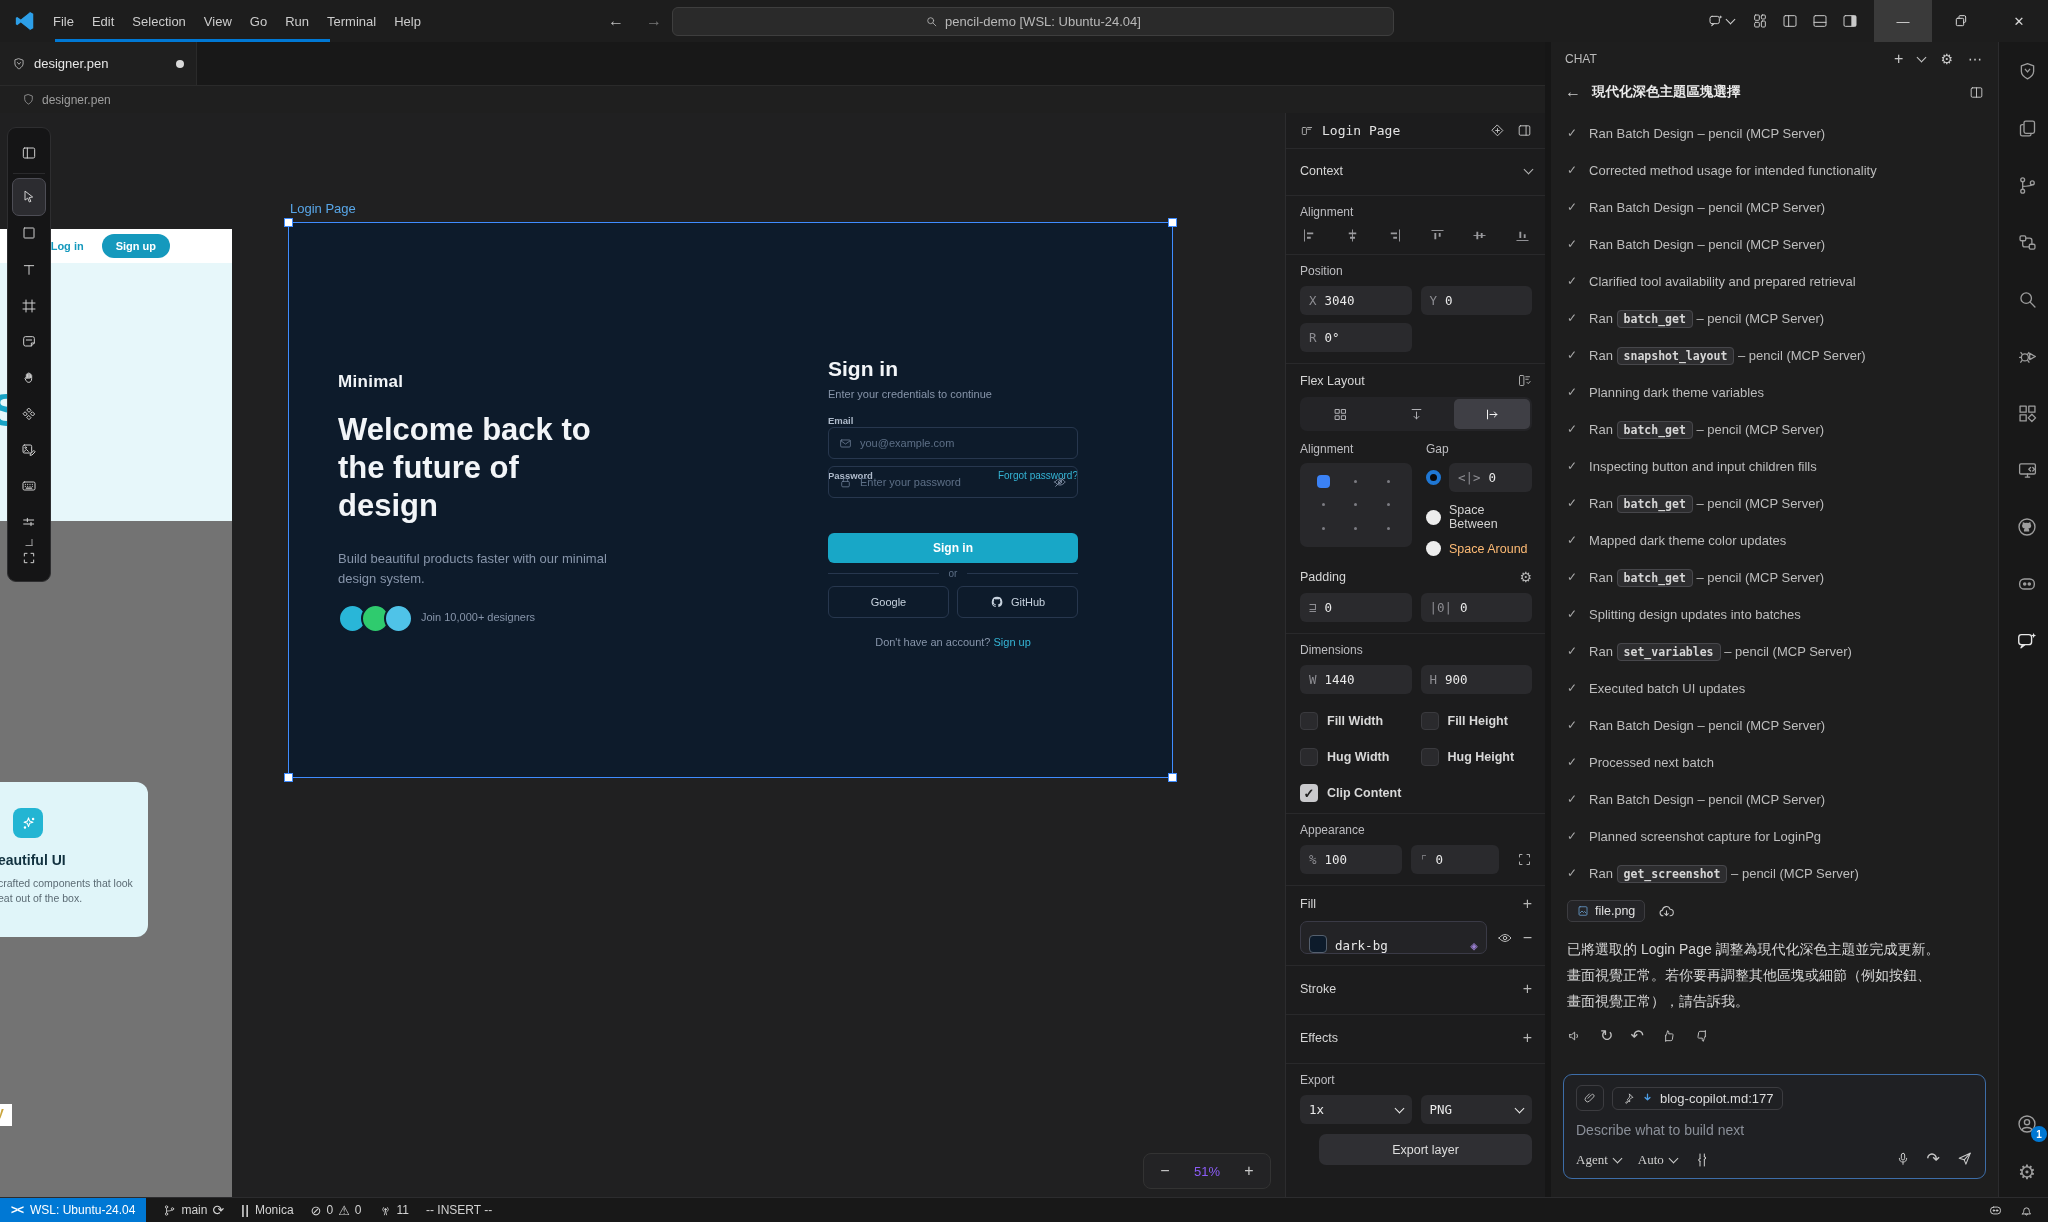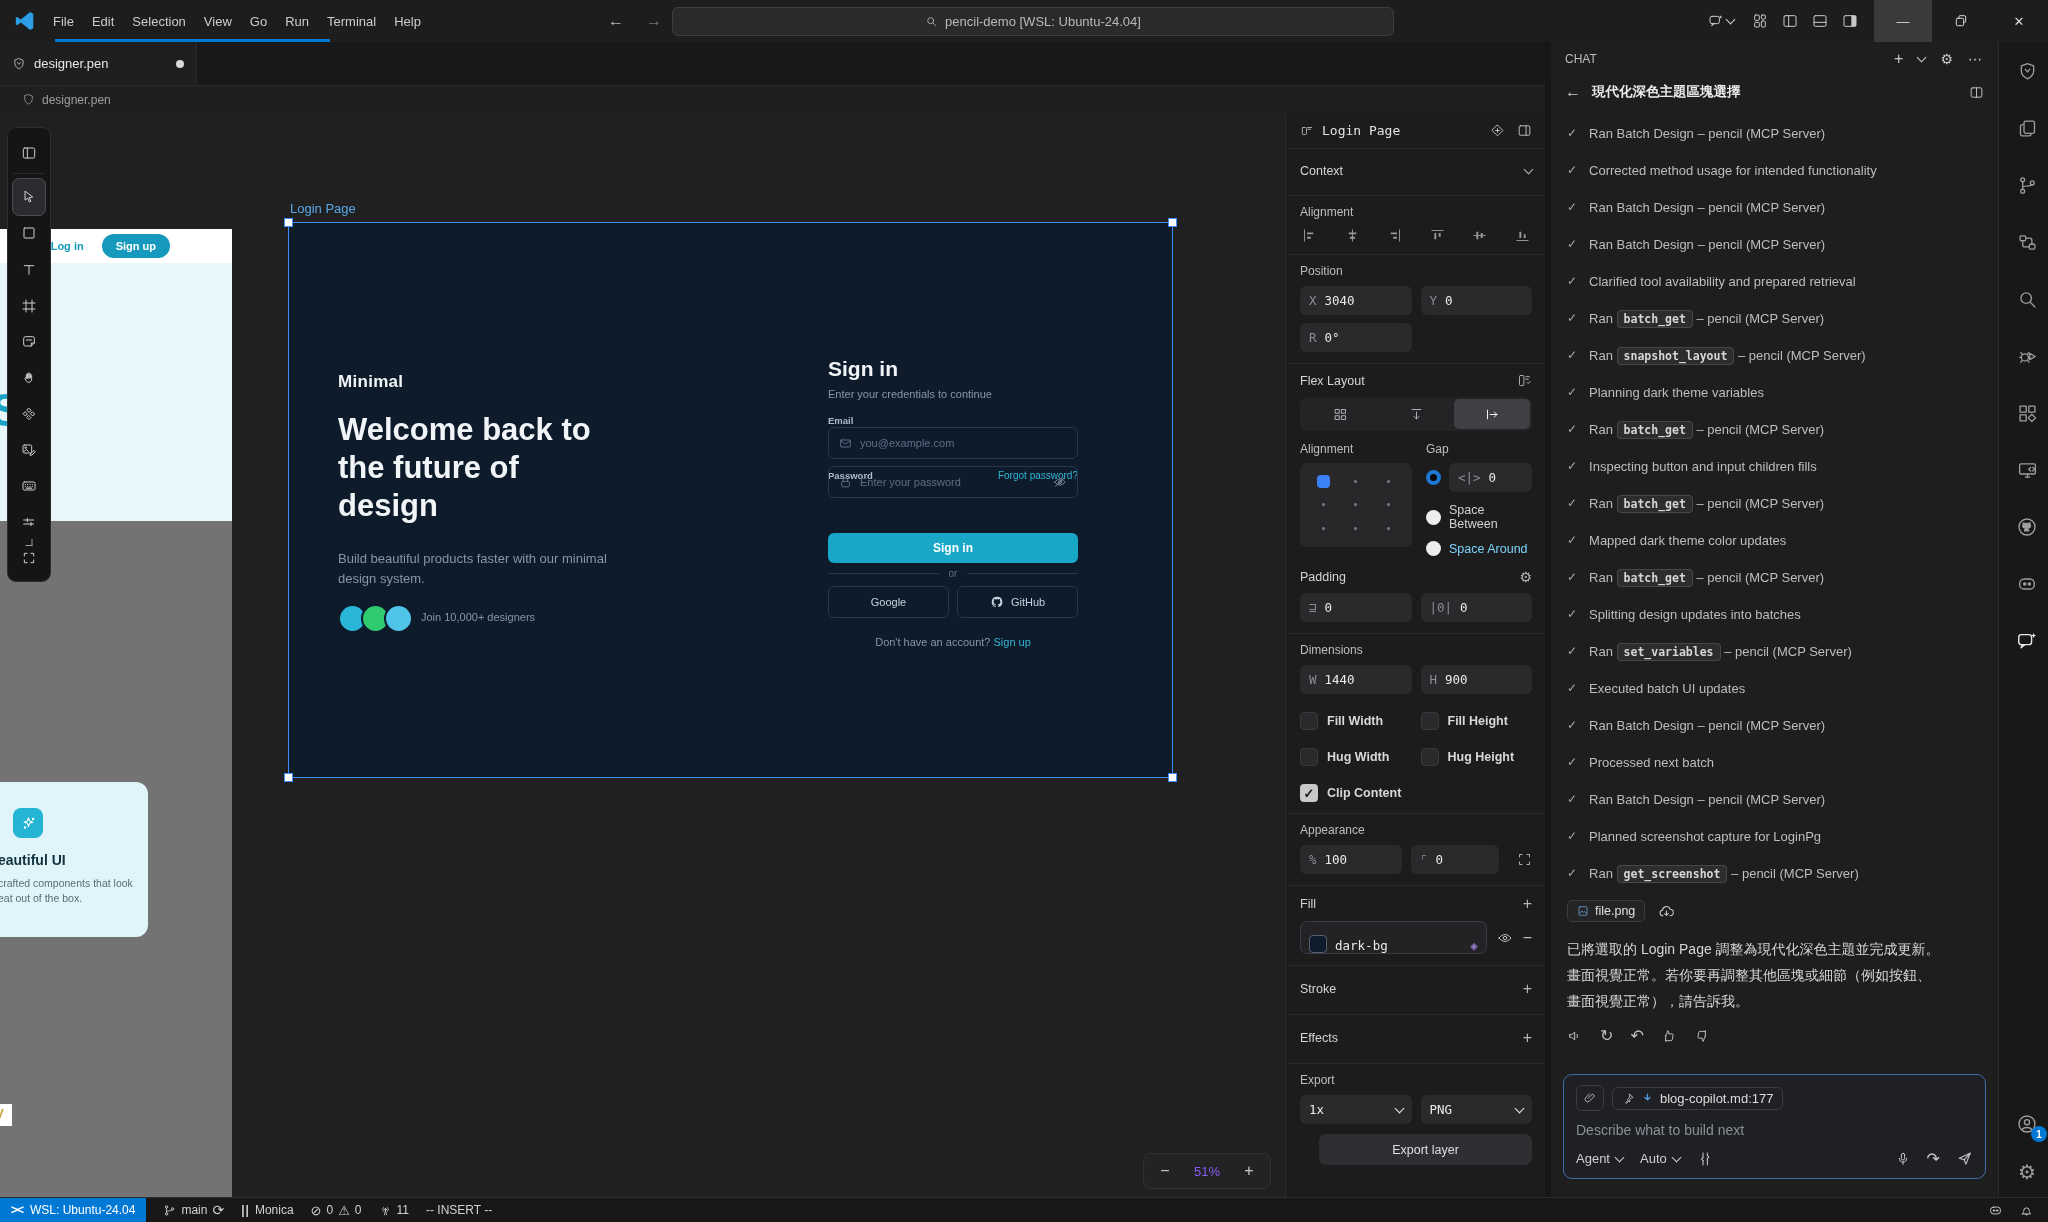--- a/index.html
+++ b/index.html
@@ -120,21 +120,21 @@
   .code-chip{font-family:"DejaVu Sans Mono",monospace;font-size:11.5px;background:#2d2d2f;border:1px solid #47474b;border-radius:4px;padding:1px 6px;color:#d6d6d6;font-weight:bold;}
   .attach-row{display:flex;align-items:center;gap:13px;padding:2px 16px;}
   .file-chip{display:flex;align-items:center;gap:6px;border:1px solid #3c3c40;background:#242427;border-radius:5px;padding:3px 9px;font-size:12.5px;color:#e0e0e0;}
   .msg{padding:12px 16px 4px 16px;color:#d6d6d6;font-size:14px;line-height:26px;}
   .fb-row{display:flex;gap:17px;padding:8px 16px;color:#bebebe;align-items:center;}
   .inputbox{margin:auto 12px 18px 12px;border:1px solid #3d6da8;border-radius:9px;background:#1f2023;padding:10px 12px;display:flex;flex-direction:column;gap:11px;flex:none;}
   .ib-row1{display:flex;gap:8px;align-items:center;}
   .clip-btn{width:26px;height:24px;border:1px solid #3c3c40;border-radius:6px;display:flex;align-items:center;justify-content:center;color:#c9c9c9;}
   .ctx-chip{display:flex;align-items:center;gap:6px;border:1px solid #3c3c40;border-radius:6px;padding:3px 9px;color:#dcdcdc;font-size:13px;}
   .ib-ph{color:#8a8f98;font-size:14px;}
-  .ib-row3{display:flex;align-items:center;gap:17px;color:#cfcfcf;font-size:13px;}
+  .ib-row3{display:flex;align-items:flex-end;gap:17px;color:#cfcfcf;font-size:13px;font-family:Liberation Serif, serif;}
   .ib-right{margin-left:auto;display:flex;gap:16px;align-items:center;color:#c9c9c9;}
   .mode{display:flex;align-items:center;gap:6px;}
 
   
   .activitybar{width:56px;background:#181818;border-left:1px solid #2c2c2e;display:flex;flex-direction:column;align-items:center;padding:16px 0 12px 0;flex:none;color:#9d9d9d;}
   .ab-ic{width:26px;height:26px;display:flex;align-items:center;justify-content:center;margin-bottom:31px;position:relative;}
   .ab-ic.active{color:#e8e8e8;}
   .ab-ic.active:after{content:"";position:absolute;right:-15px;top:-4px;width:2.5px;height:34px;background:#0078d4;}
   .ab-bottom{margin-top:auto;display:flex;flex-direction:column;gap:22px;align-items:center;}
   .badge{position:absolute;right:-7px;bottom:-5px;background:#0078d4;color:#fff;font-size:10px;min-width:16px;height:16px;border-radius:9px;display:flex;align-items:center;justify-content:center;font-weight:bold;}
@@ -545,21 +545,21 @@
                       <span class="pfx">&lt;|&gt;</span>
                       <span>0</span>
                     </div>
                 </div>
                 <div style="display:flex;align-items:center;gap:8px;margin-top:11px;">
                   <span class="radio"></span>
                   <span style="font-size:12.5px;color:#d2d2d2;">Space Between</span>
                 </div>
                 <div style="display:flex;align-items:center;gap:8px;margin-top:10px;">
                   <span class="radio"></span>
-                  <span style="font-size:12.5px;color:#7dd3fc;">Space Around</span>
+                  <span style="font-size:12.5px;color:#fdba74;">Space Around</span>
                 </div>
               </div>
             </div>
             <div class="sec-title" style="margin-top:13px;">
               <span>Padding</span>
               <span class="rt" style="font-size:14px;">
                   <span>⚙</span>
                 </span>
             </div>
             <div class="row2">

